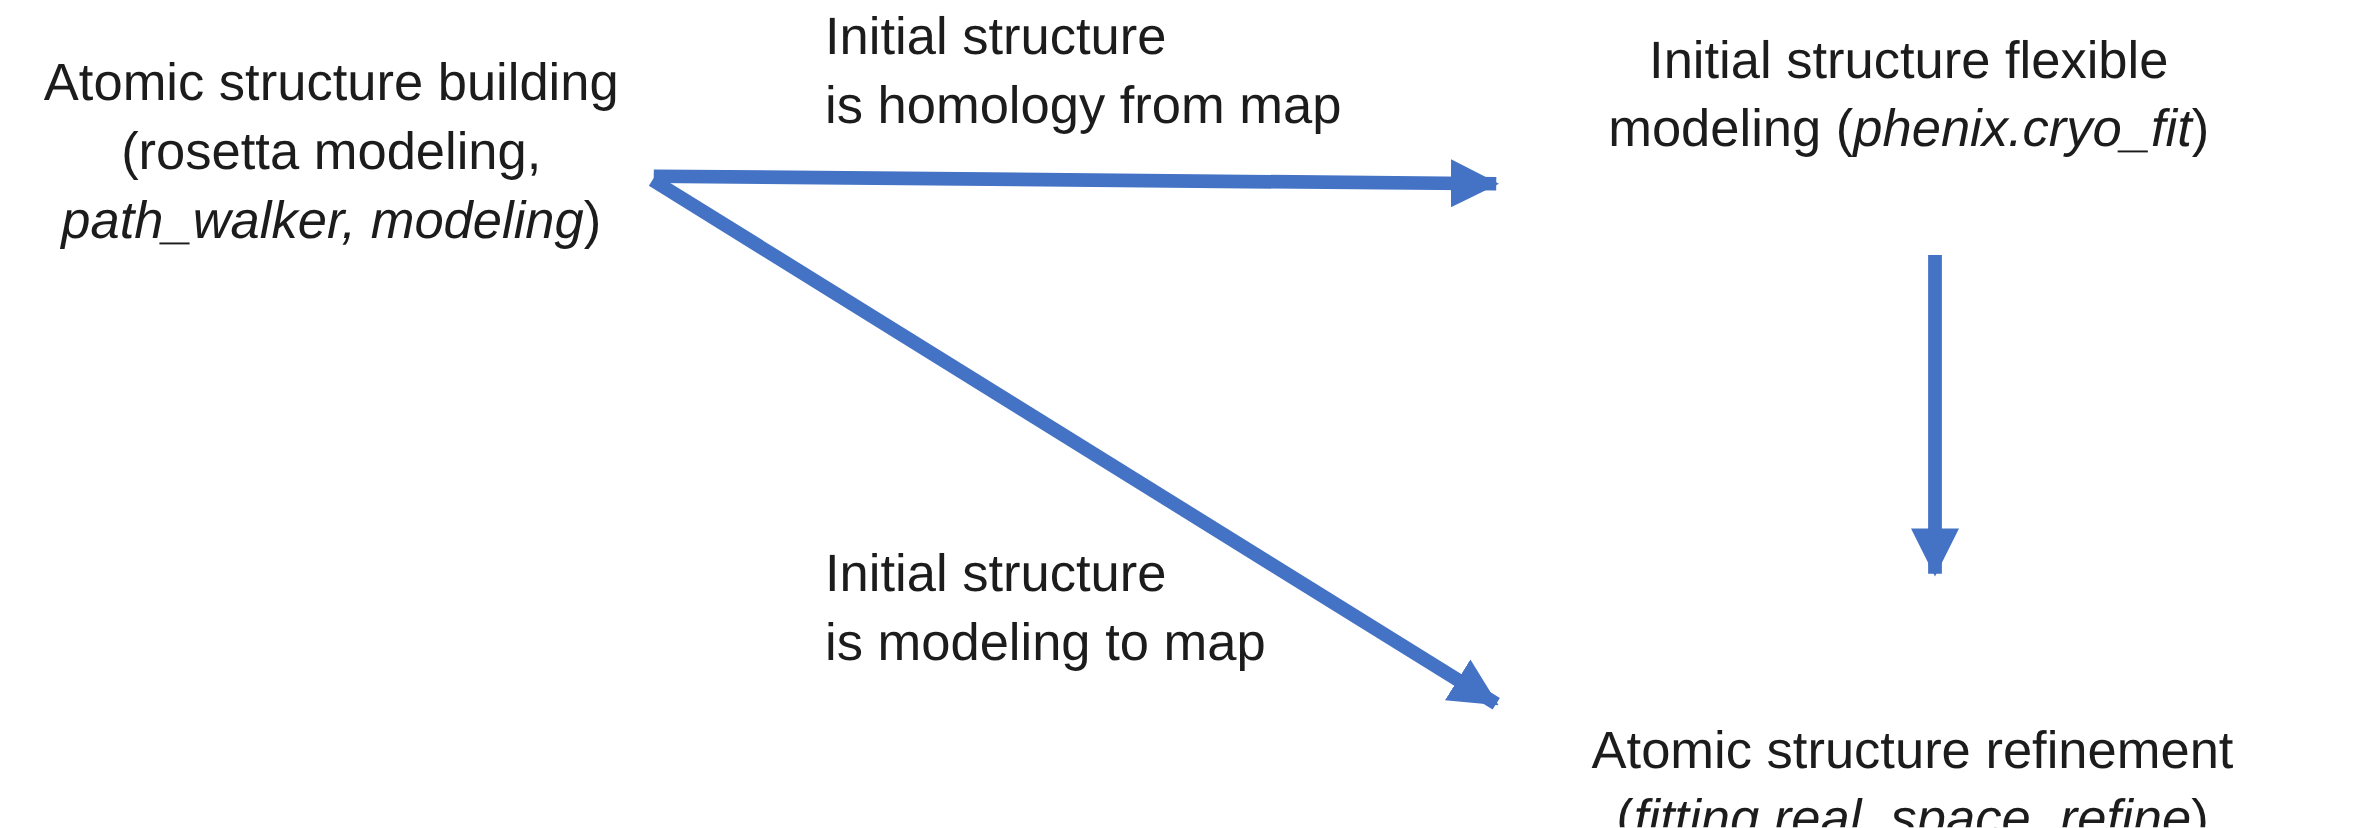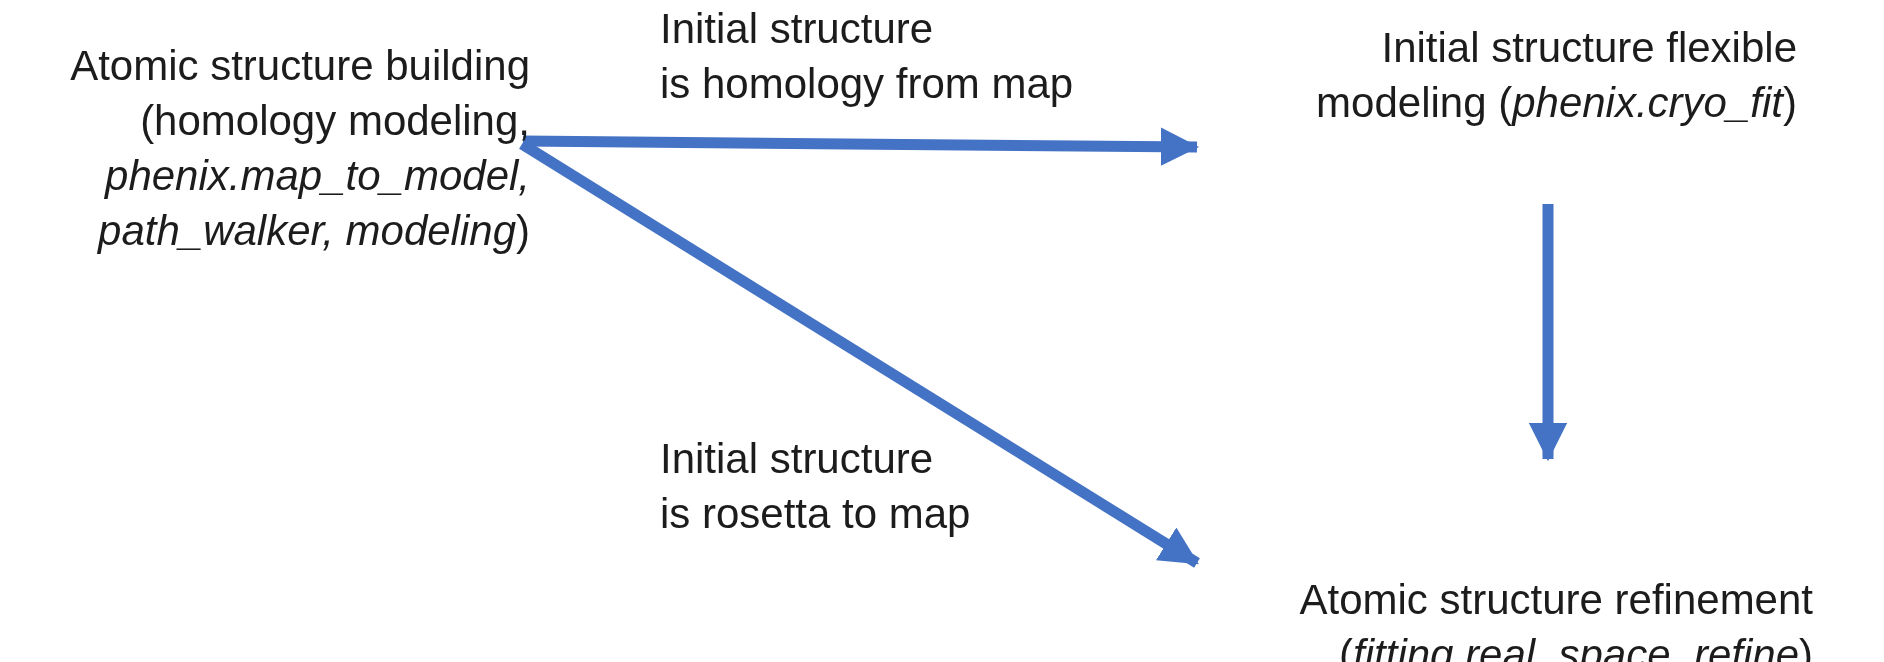--- a/index.html
+++ b/index.html
@@ -11,21 +11,21 @@
     font-family: "Liberation Sans", sans-serif;
     color: #1c1c1c;
     overflow: hidden;
   }
   .txt {
     position: absolute;
     font-size: 42px;
     line-height: 55px;
     white-space: nowrap;
   }
-  .center { text-align: right; }
+  .center { text-align: center; }
   .it { font-style: italic; }
   .node-building   { left: 0px;    top: 38px;  width: 530px; }
   .label-different { left: 660px;  top: 1px; }
   .node-fitting    { left: 1257px; top: 20px;  width: 540px; }
   .label-similar   { left: 660px;  top: 431px; }
   .node-refinement { left: 1247px; top: 572px; width: 566px; }
   svg.arrows {
     position: absolute;
     left: 0; top: 0;
     width: 1884px;
@@ -44,38 +44,37 @@
         <path d="M0,0 L3.5,1.75 L0,3.5 Z" fill="#4472C4"></path>
       </marker>
     </defs>
     <line x1="523" y1="141" x2="1197" y2="147" stroke-width="11" marker-end="url(#ah)" stroke="#4472C4"></line>
     <line x1="522" y1="144" x2="1197" y2="563" stroke-width="11" marker-end="url(#ah)" stroke="#4472C4"></line>
     <line x1="1548" y1="204" x2="1548" y2="459" stroke-width="11" marker-end="url(#ah)" stroke="#4472C4"></line>
   </svg>
 
   <div class="txt center node-building">
     <div>Atomic structure building</div>
-    <div>(homology modeling,</div>
-    <div class="it">phenix.map_to_model,</div>
+    <div>(rosetta modeling,</div>
     <div><span class="it">path_walker, modeling</span><span>)</span></div>
   </div>
 
   <div class="txt label-different">
     <div>Initial structure</div>
     <div>is homology from map</div>
   </div>
 
   <div class="txt center node-fitting">
     <div>Initial structure flexible</div>
     <div><span>modeling (</span><span class="it">phenix.cryo_fit</span><span>)</span></div>
   </div>
 
   <div class="txt label-similar">
     <div>Initial structure</div>
-    <div>is rosetta to map</div>
+    <div>is modeling to map</div>
   </div>
 
   <div class="txt center node-refinement">
     <div>Atomic structure refinement</div>
     <div><span>(</span><span class="it">fitting.real_space_refine</span><span>)</span></div>
   </div>
 
 </div>
 
 </body></html>

